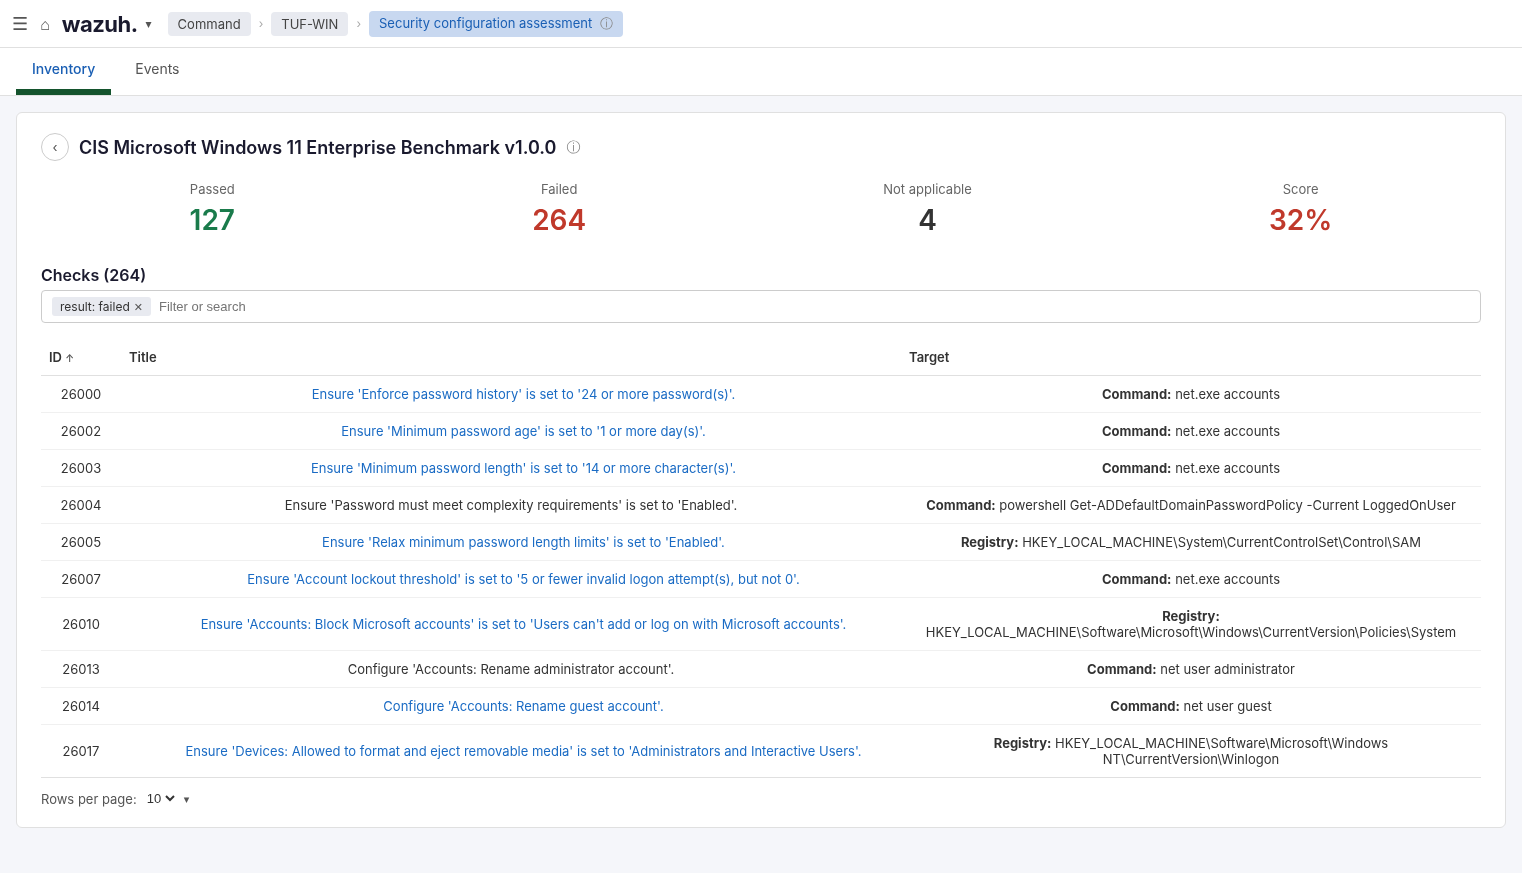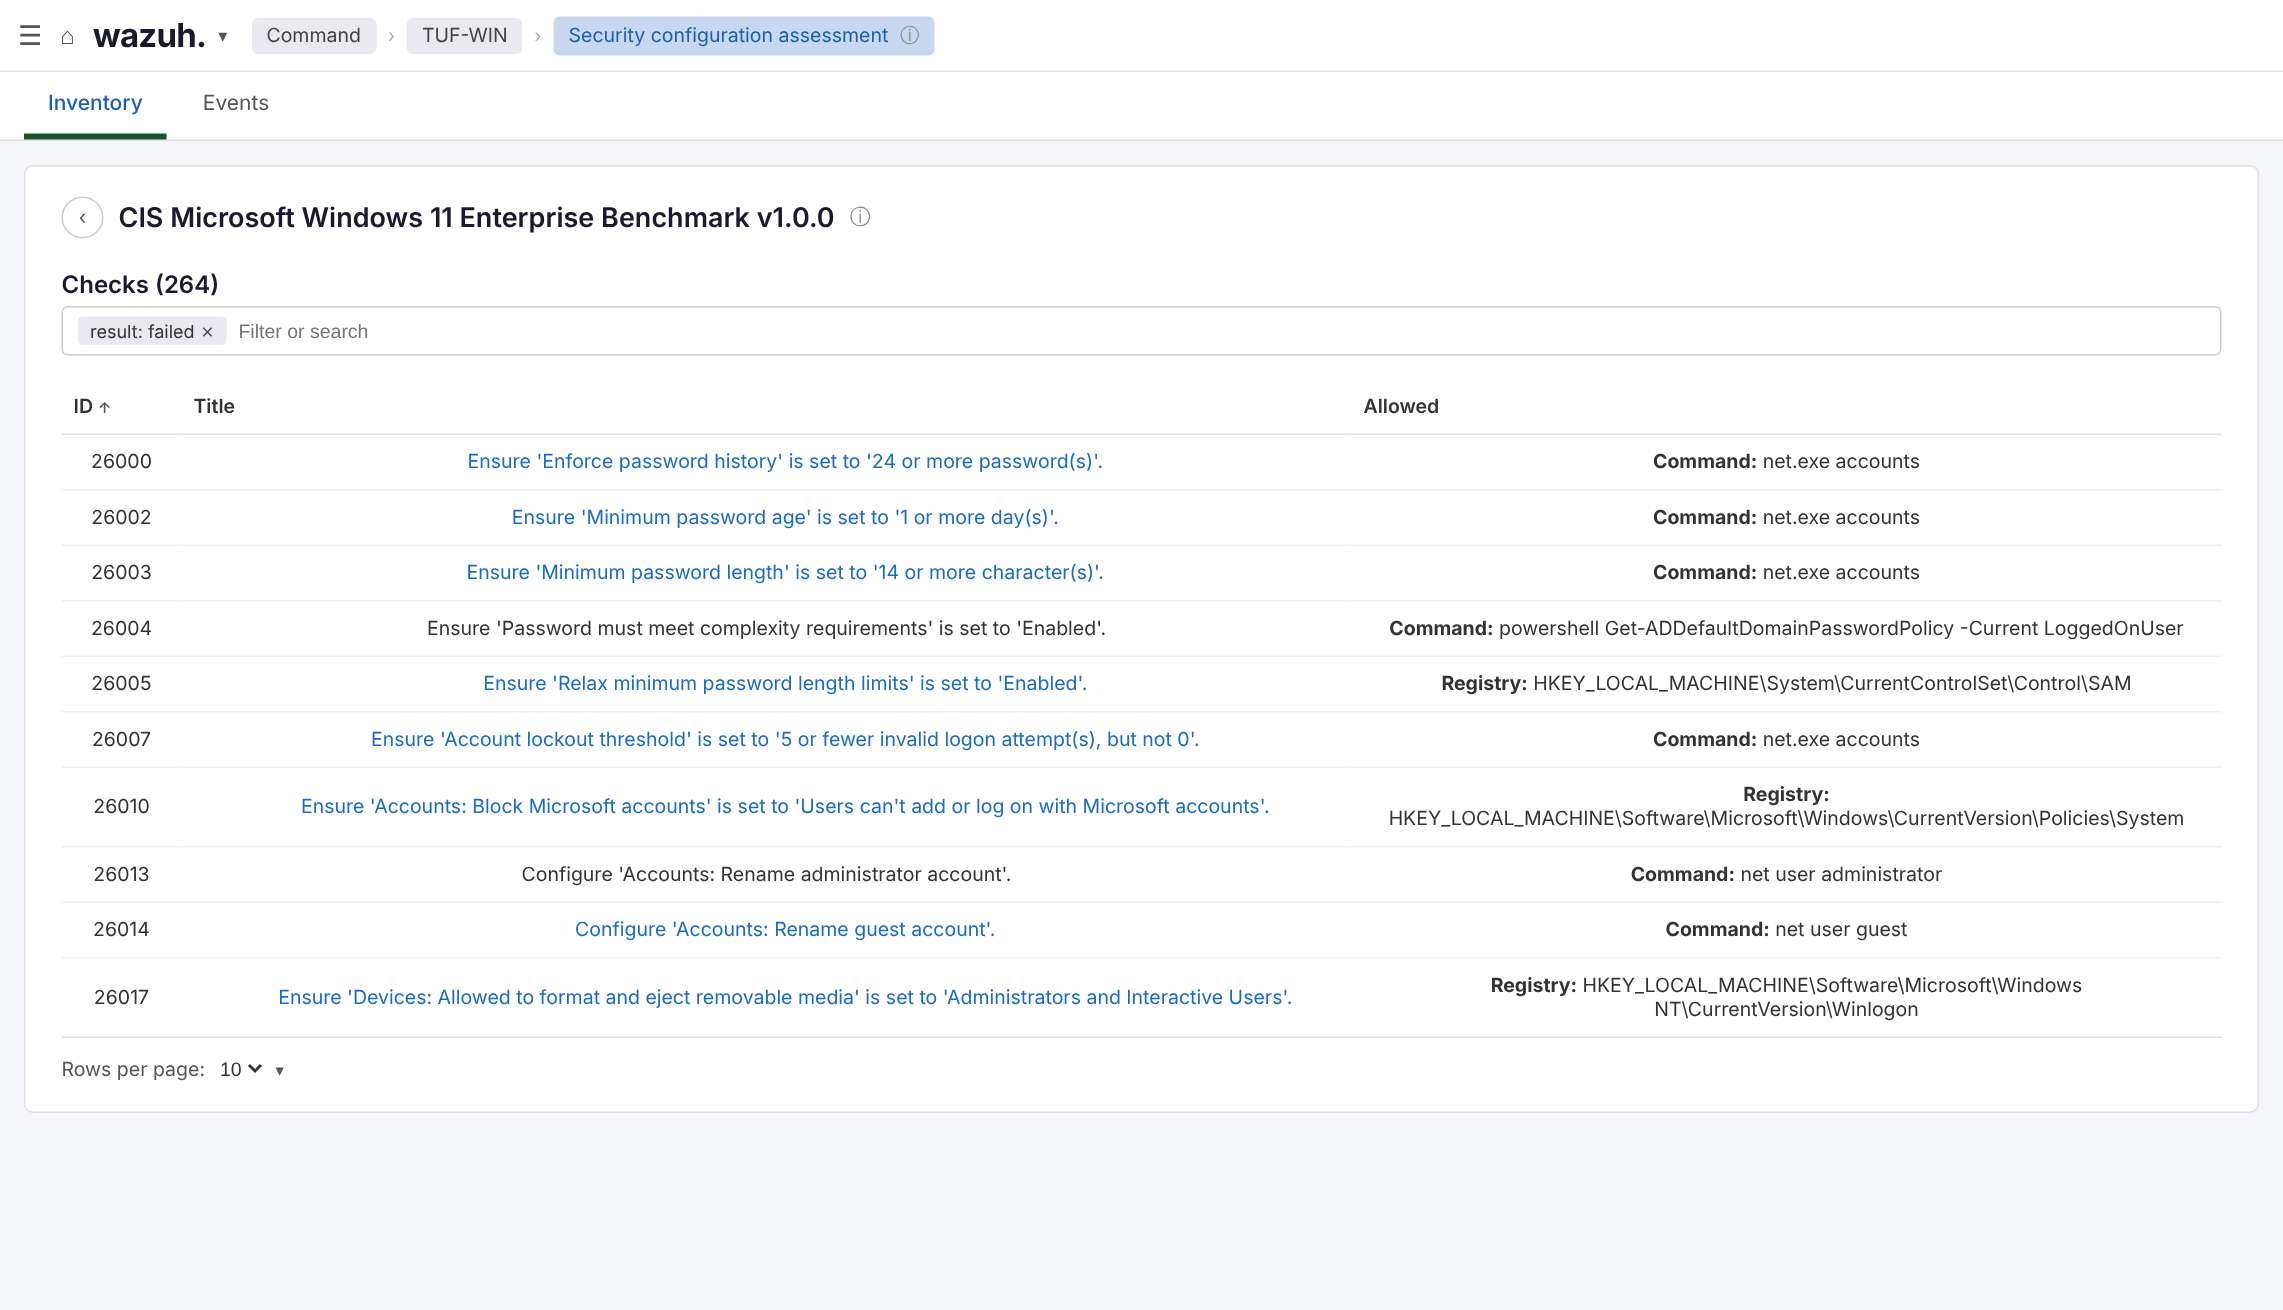--- a/index.html
+++ b/index.html
@@ -44,21 +44,21 @@
     .tab {
       padding: 12px 16px;
       font-size: 14px;
       color: #555;
       cursor: pointer;
       border-bottom: 2px solid transparent;
       margin-right: 8px;
     }
     .tab.active {
       color: #1a5fb4;
-      border-bottom: 4px solid #14532d;
+      border-bottom: 6px solid #14532d;
       font-weight: 500;
     }
 
     
     .main-content {
       padding: 16px;
     }
 
     
     .panel {
@@ -233,40 +233,58 @@
 
 <div class="main-content">
   <div class="panel">
 
     <div class="panel-header">
       <div class="back-btn">‹</div>
       <span class="panel-title">CIS Microsoft Windows 11 Enterprise Benchmark v1.0.0</span>
       <span class="info-icon">ⓘ</span>
     </div>
 
+    <div class="stats-row">
+      <div class="stat-item">
+        <div class="stat-label">Passed</div>
+        <div class="stat-value passed">127</div>
+      </div>
+      <div class="stat-item">
+        <div class="stat-label">Failed</div>
+        <div class="stat-value failed">264</div>
+      </div>
+      <div class="stat-item">
+        <div class="stat-label">Not applicable</div>
+        <div class="stat-value na">4</div>
+      </div>
+      <div class="stat-item">
+        <div class="stat-label">Score</div>
+        <div class="stat-value score">32%</div>
+      </div>
+    </div>
 
     <div class="checks-header">Checks (264)</div>
 
     <div class="filter-bar">
       <div class="filter-tag">
         <span>result: failed</span>
         <span class="remove-icon">✕</span>
       </div>
       <input class="filter-input" type="text" placeholder="Filter or search" style="">
     </div>
 
     <table class="data-table">
       <thead>
         <tr>
           <th class="col-id">
             <span>ID</span>
             <span class="sort-icon"> ↑</span>
           </th>
           <th class="col-title">Title</th>
-          <th class="col-target">Allowed</th>
+          <th class="col-target">Target</th>
         </tr>
       </thead>
       <tbody id="table-body">
       <tr>
             <td>26000</td>
             <td><span class="title-link">Ensure 'Enforce password history' is set to '24 or more password(s)'.</span></td>
             <td><span class="target-bold">Command:</span><span> net.exe accounts</span></td>
           </tr>
           <tr>
             <td>26002</td>

